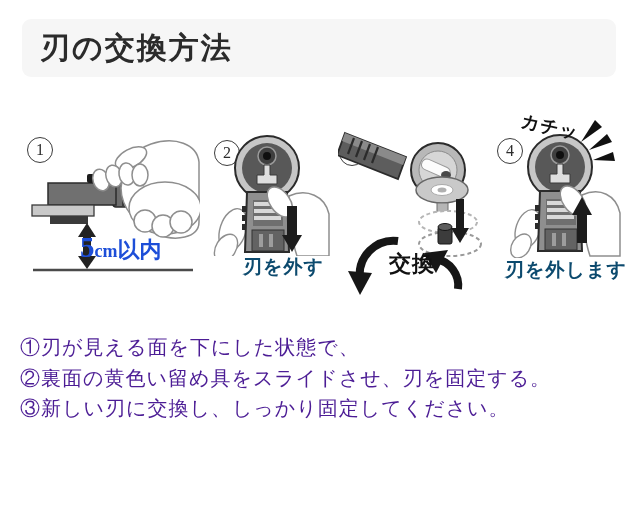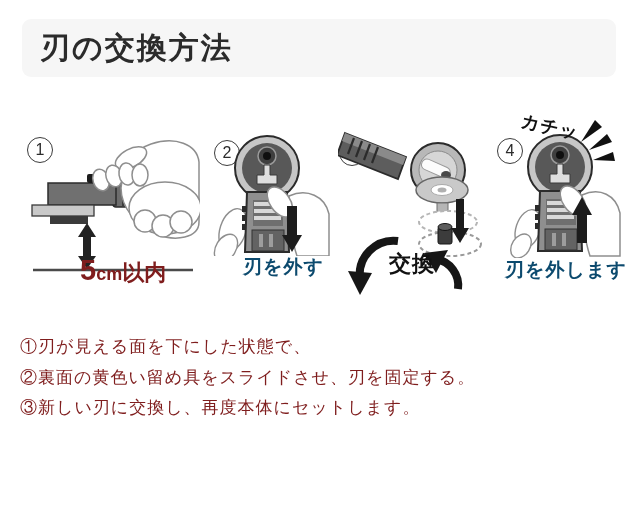--- a/index.html
+++ b/index.html
@@ -1,53 +1,53 @@
 <!DOCTYPE html>
 <html><head>
 <meta charset="utf-8">
 <style>
   html,body{margin:0;padding:0;background:#ffffff;}
   .canvas{
     position:relative;width:640px;height:516px;background:#ffffff;
-    font-family:Liberation Sans, sans-serif;overflow:hidden;
+    font-family:Liberation Serif, serif;overflow:hidden;
   }
   .header{
     position:absolute;left:22px;top:19px;width:594px;height:58px;
     background:#f6f6f6;border-radius:9px;display:flex;align-items:center;
   }
   .title{
     margin-left:18px;font-size:30px;font-weight:700;color:#2b2b2b;letter-spacing:2px;
   }
   .badge{
     position:absolute;width:26px;height:26px;border:1.6px solid #3c3c3c;border-radius:50%;
     display:flex;align-items:center;justify-content:center;
     font-size:16px;color:#2c2c2c;box-sizing:border-box;background:transparent;
   }
   .illus{position:absolute;}
   .caption{
     position:absolute;font-weight:700;color:#0c4a6e;text-align:center;
     font-size:19px;letter-spacing:1px;white-space:nowrap;
   }
   .label-5cm{
-    position:absolute;left:80px;top:231px;color:#7f1d1d;font-weight:700;white-space:nowrap;margin-top:23px;
+    position:absolute;left:80px;top:231px;color:#1d4ed8;font-weight:700;white-space:nowrap;
   }
   .label-5cm .big{font-size:29px;}
   .label-5cm .unit{font-size:18px;}
   .label-5cm .suffix{font-size:22px;}
   .label-kachi{
     position:absolute;left:524px;top:109px;font-size:18px;font-weight:700;color:#111;
     transform:rotate(12deg);transform-origin:left top;letter-spacing:1px;white-space:nowrap;
   }
   .label-koukan{
     position:absolute;left:389px;top:249px;font-size:22px;font-weight:700;color:#111;
     letter-spacing:1px;white-space:nowrap;
   }
   .instructions{
     position:absolute;left:20px;top:332px;width:610px;
-    font-size:17px;line-height:30.5px;color:#7f1d1d;letter-spacing:1px;
+    font-size:20px;line-height:30.5px;color:#4c1d95;letter-spacing:1px;
   }
   .instructions div{white-space:nowrap;}
 </style>
 </head>
 <body>
 
 <div class="canvas">
 
   <div class="header">
     <div class="title">刃の交換方法</div>
@@ -208,16 +208,16 @@
       <polygon points="89,107 109,107 99,89"></polygon>
       <rect x="94" y="106" width="10" height="29"></rect>
     </g>
   </svg>
   <div class="label-kachi">カチッ</div>
   <div class="caption" style="left:500px;top:257px;width:132px">刃を外します</div>
 
   <div class="instructions">
     <div>①刃が見える面を下にした状態で、</div>
     <div>②裏面の黄色い留め具をスライドさせ、刃を固定する。</div>
-    <div>③新しい刃に交換し、再度本体にセットします。</div>
+    <div>③新しい刃に交換し、しっかり固定してください。</div>
   </div>
 
 </div>
 
 </body></html>

